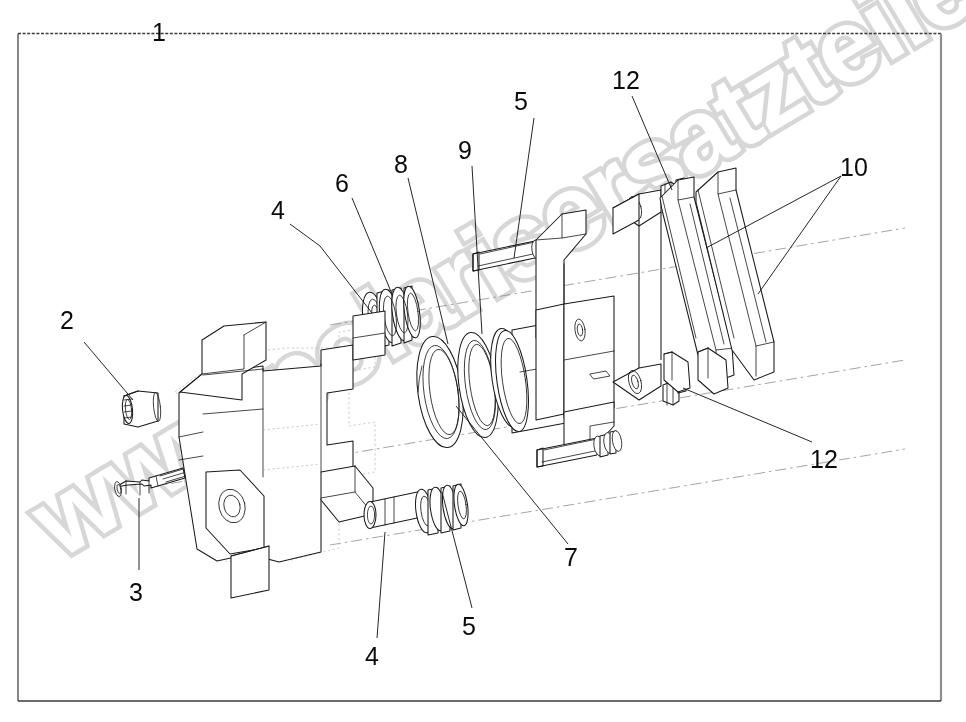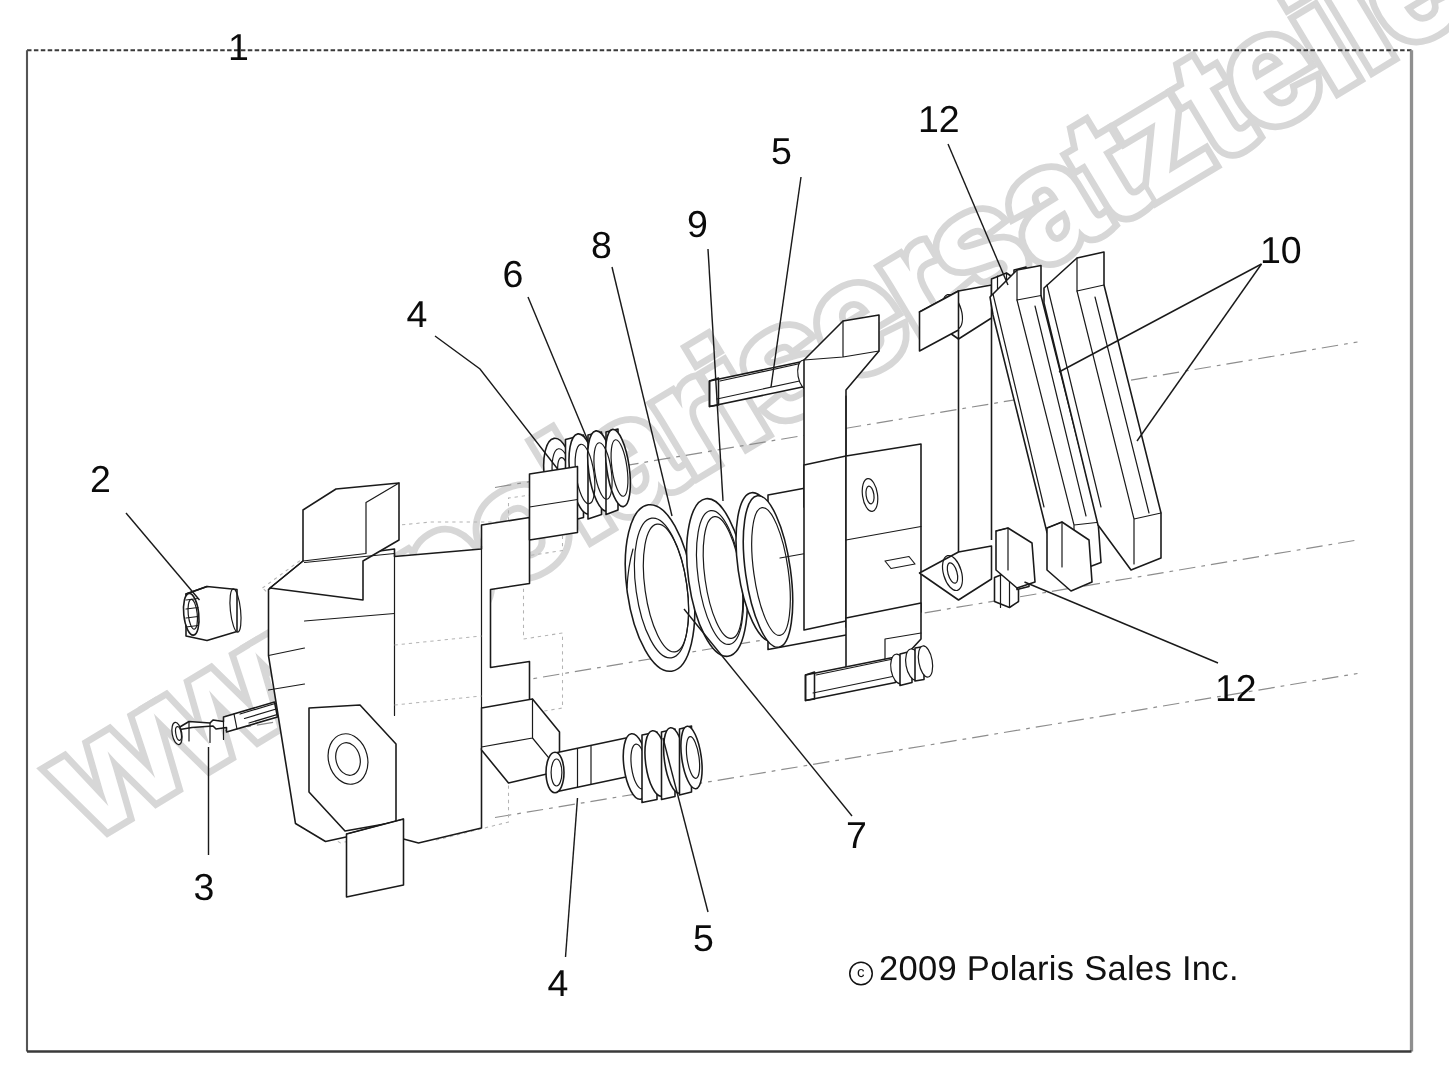--- a/index.html
+++ b/index.html
@@ -341,17 +341,14 @@
   <div class="callout" style="left:462px; top:614px;">5</div>
   <div class="callout" style="left:335px; top:171px;">6</div>
   <div class="callout" style="left:564px; top:545px;">7</div>
   <div class="callout" style="left:394px; top:152px;">8</div>
   <div class="callout" style="left:458px; top:138px;">9</div>
   <div class="callout" style="left:514px; top:89px;">5</div>
   <div class="callout" style="left:840px; top:155px;">10</div>
   <div class="callout" style="left:612px; top:68px;">12</div>
   <div class="callout" style="left:810px; top:447px;">12</div>
 
-  <div id="copyright">
-    <span class="cmark">c</span><span>2009 Polaris Sales Inc.</span>
-  </div>
 
 </div>
 
 </body></html>

